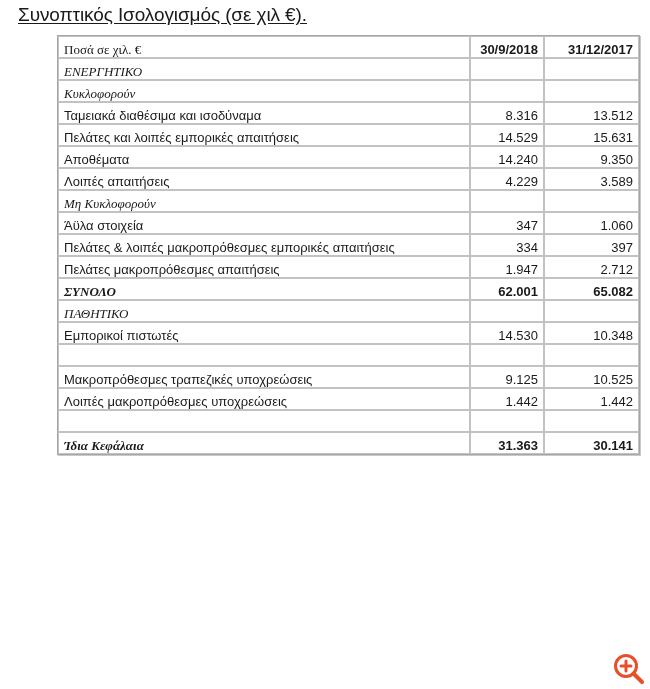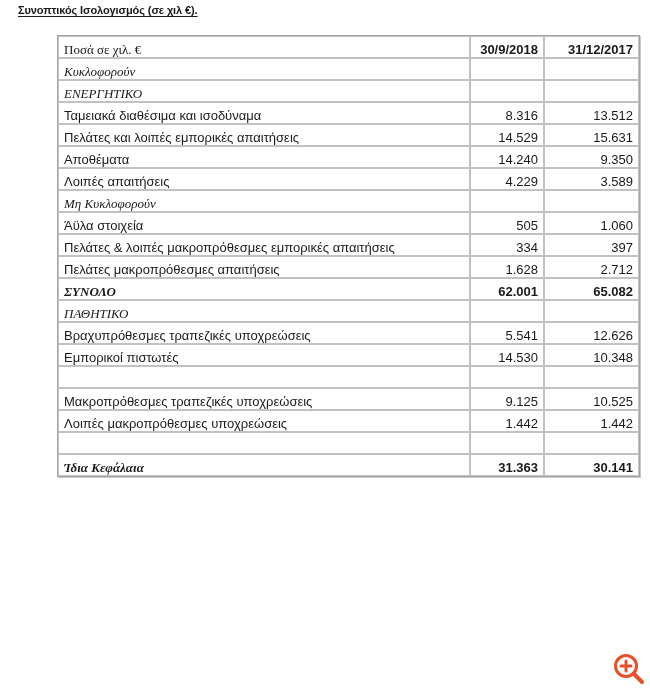--- a/index.html
+++ b/index.html
@@ -16,22 +16,22 @@
     font-family: "Liberation Sans", sans-serif;
     -webkit-font-smoothing: antialiased;
   }
 
   
   #doc-title {
     position: absolute;
     left: 18px;
     top: 4px;
     font-family: "Liberation Sans", sans-serif;
-    font-size: 11px;
-    font-weight: bold;
+    font-size: 19px;
+    font-weight: normal;
     color: #1a1a1a;
     text-decoration: underline;
     text-underline-offset: 2px;
     letter-spacing: -0.1px;
     white-space: nowrap;
   }
 
   
   #balance-table-wrap {
     position: absolute;
@@ -149,26 +149,26 @@
       <col class="col-period2">
     </colgroup>
     <tbody id="balance-tbody">
 
     <tr class="header-row">
           <td class="label">Ποσά σε  χιλ. €</td>
           <td class="num">30/9/2018</td>
           <td class="num">31/12/2017</td>
         </tr>
         <tr class="section">
+          <td class="label">ΕΝΕΡΓΗΤΙΚΟ</td>
+          <td class="num"></td>
+          <td class="num"></td>
+        </tr>
+        <tr class="section">
           <td class="label">Κυκλοφορούν</td>
-          <td class="num"></td>
-          <td class="num"></td>
-        </tr>
-        <tr class="section">
-          <td class="label">ΕΝΕΡΓΗΤΙΚΟ</td>
           <td class="num"></td>
           <td class="num"></td>
         </tr>
         <tr class="data-row">
           <td class="label">Ταμειακά διαθέσιμα και ισοδύναμα</td>
           <td class="num">8.316</td>
           <td class="num">13.512</td>
         </tr>
         <tr class="data-row">
           <td class="label">Πελάτες και λοιπές εμπορικές απαιτήσεις</td>
@@ -185,47 +185,42 @@
           <td class="num">4.229</td>
           <td class="num">3.589</td>
         </tr>
         <tr class="section">
           <td class="label">Μη Κυκλοφορούν</td>
           <td class="num"></td>
           <td class="num"></td>
         </tr>
         <tr class="data-row">
           <td class="label">Άϋλα στοιχεία</td>
-          <td class="num">505</td>
+          <td class="num">347</td>
           <td class="num">1.060</td>
         </tr>
         <tr class="data-row">
           <td class="label">Πελάτες &amp; λοιπές μακροπρόθεσμες εμπορικές απαιτήσεις</td>
           <td class="num">334</td>
           <td class="num">397</td>
         </tr>
         <tr class="data-row">
           <td class="label">Πελάτες μακροπρόθεσμες απαιτήσεις</td>
-          <td class="num">1.628</td>
+          <td class="num">1.947</td>
           <td class="num">2.712</td>
         </tr>
         <tr class="total">
           <td class="label">ΣΥΝΟΛΟ</td>
           <td class="num">62.001</td>
           <td class="num">65.082</td>
         </tr>
         <tr class="section">
           <td class="label">ΠΑΘΗΤΙΚΟ</td>
           <td class="num"></td>
           <td class="num"></td>
-        </tr>
-        <tr class="data-row">
-          <td class="label">Βραχυπρόθεσμες τραπεζικές υποχρεώσεις</td>
-          <td class="num">5.541</td>
-          <td class="num">12.626</td>
         </tr>
         <tr class="data-row">
           <td class="label">Εμπορικοί πιστωτές</td>
           <td class="num">14.530</td>
           <td class="num">10.348</td>
         </tr>
         <tr class="spacer">
           <td class="label"></td>
           <td class="num"></td>
           <td class="num"></td>

